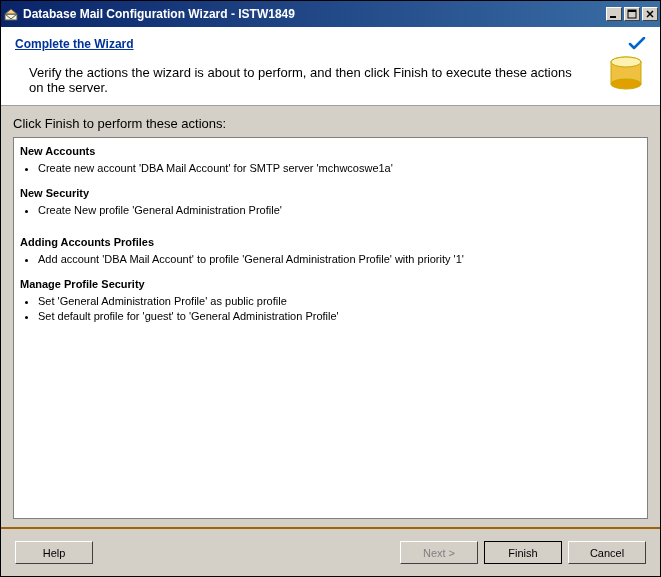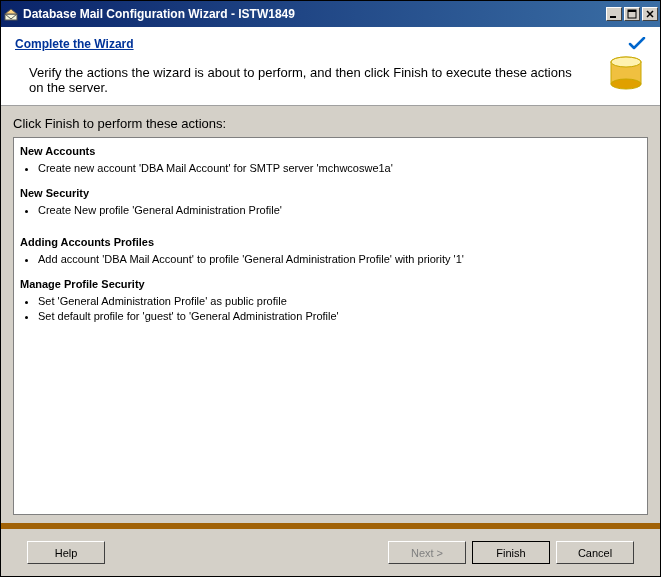--- a/index.html
+++ b/index.html
@@ -118,22 +118,22 @@
   .section-title.spaced { margin-top: 18px; }
   .actions-box ul {
     margin: 2px 0 2px 18px;
     padding: 0;
   }
   .actions-box li {
     list-style: disc;
     margin: 0;
   }
   .footer {
-    border-top: 6px solid #a16207;
-    padding: 12px 26px;
+    border-top: 2px solid #a16207;
+    padding: 12px 14px;
     display: flex;
     align-items: center;
   }
   .footer-spacer { flex: 1; }
   .btn {
     min-width: 78px;
     height: 23px;
     background: #d4d0c8;
     border: 1px solid;
     border-color: #fff #404040 #404040 #fff;

